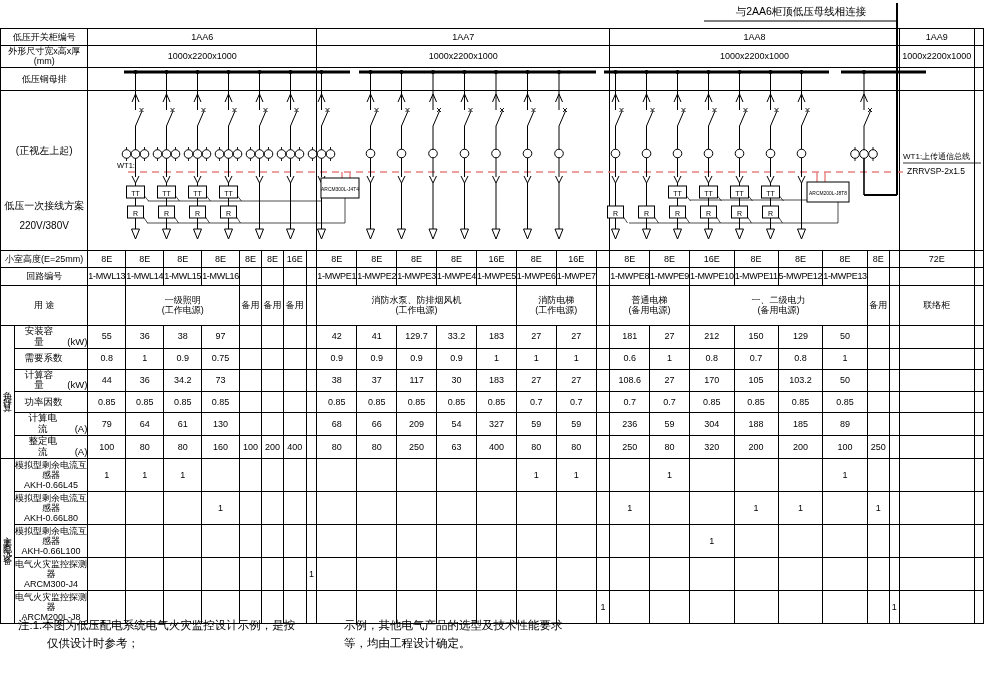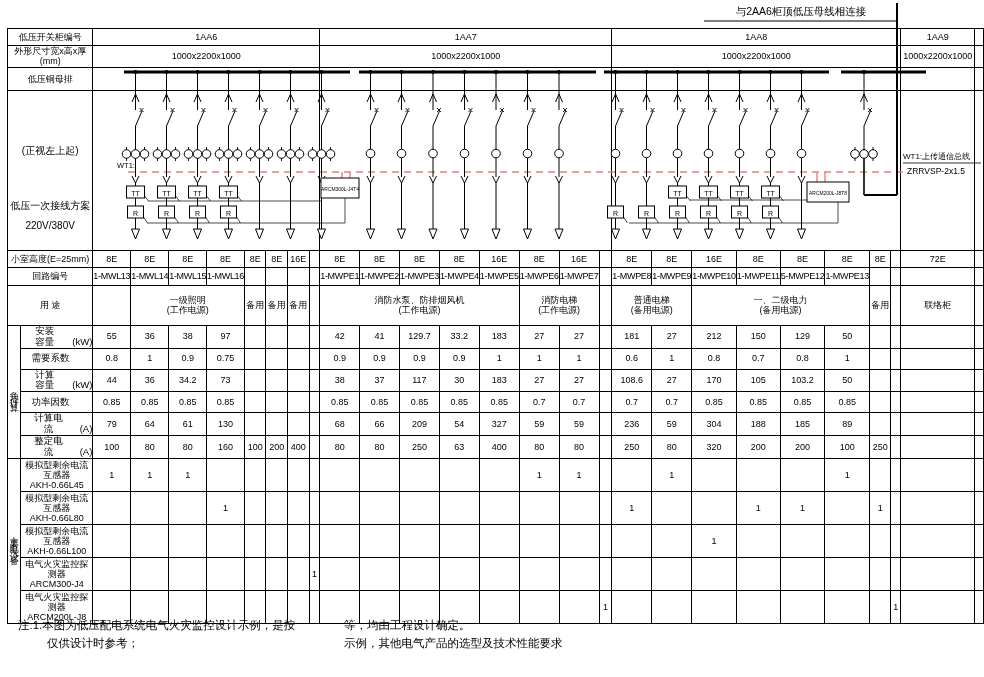--- a/index.html
+++ b/index.html
@@ -1,18 +1,18 @@
 <!DOCTYPE html>
 <html><head>
 <meta charset="utf-8">
 <style>
   html,body{margin:0;padding:0;background:#fff;}
   .canvas{position:relative;width:984px;height:677px;background:#fff;overflow:hidden;
           font-family:"Liberation Sans","DejaVu Sans",sans-serif;color:#000;}
-  table.sched{position:absolute;left:7px;top:28px;border-collapse:collapse;table-layout:fixed;}
+  table.sched{position:absolute;left:0;top:28px;border-collapse:collapse;table-layout:fixed;}
   table.sched td{border:1px solid #000;padding:0;text-align:center;vertical-align:middle;
           font-size:9px;line-height:1.15;overflow:visible;}
   td.lab{font-size:9.5px;}
   td.lab-sm{font-size:9px;}
   td.hdr{font-size:9.5px;}
   td.dim{font-size:8.5px;white-space:nowrap;}
   td.hcell{font-size:8.5px;}
   td.ccell{font-size:6.7px;letter-spacing:-0.3px;white-space:nowrap;}
   td.ucell{font-size:8.8px;}
   td.vcell{font-size:9px;}
@@ -978,16 +978,16 @@
       <text x="903" y="159" font-size="8" text-anchor="start">WT1:上传通信总线</text>
       <line x1="903" y1="163" x2="981" y2="163" stroke="#000" stroke-width="0.8"></line>
       <text x="907" y="174" font-size="8.5" text-anchor="start">ZRRVSP-2x1.5</text>
     </svg>
 
   <div class="notes" style="left:18px;">
     <div>注:1.本图为低压配电系统电气火灾监控设计示例，是按</div>
     <div class="ind1">仅供设计时参考；</div>
   </div>
   <div class="notes" style="left:330px;">
+    <div class="ind2">示例，其他电气产品的选型及技术性能要求</div>
     <div class="ind2">等，均由工程设计确定。</div>
-    <div class="ind2">示例，其他电气产品的选型及技术性能要求</div>
   </div>
 </div>
 
 </body></html>

